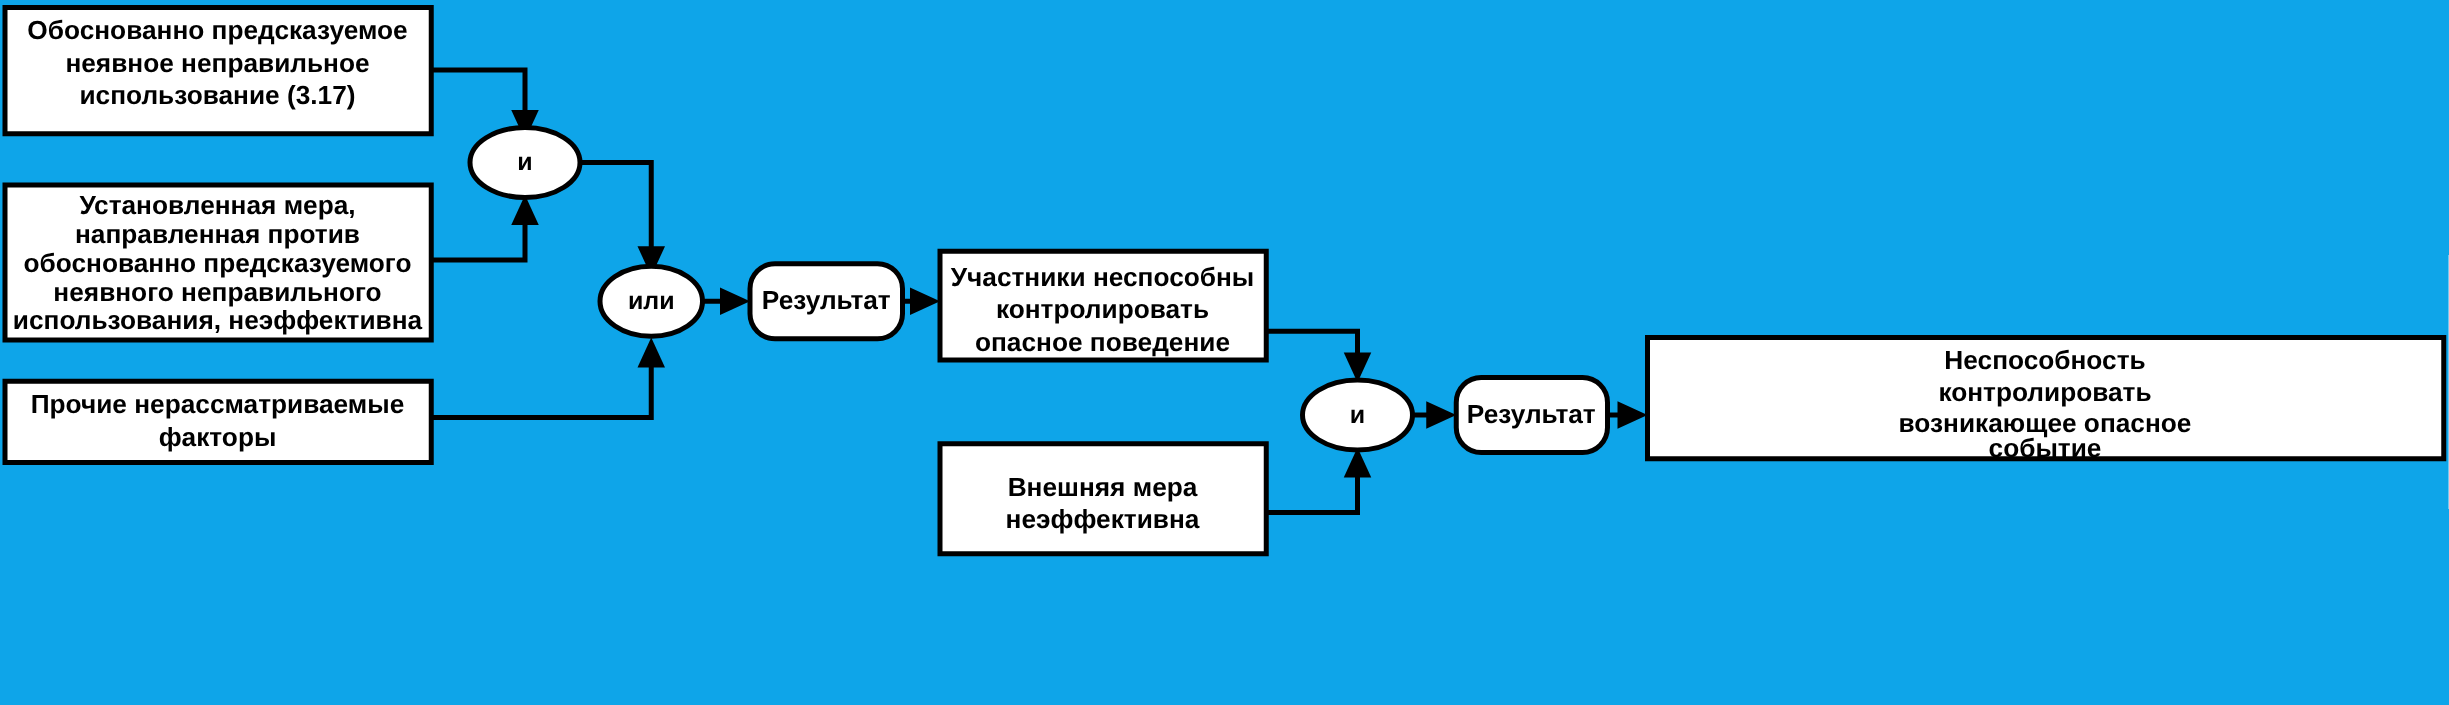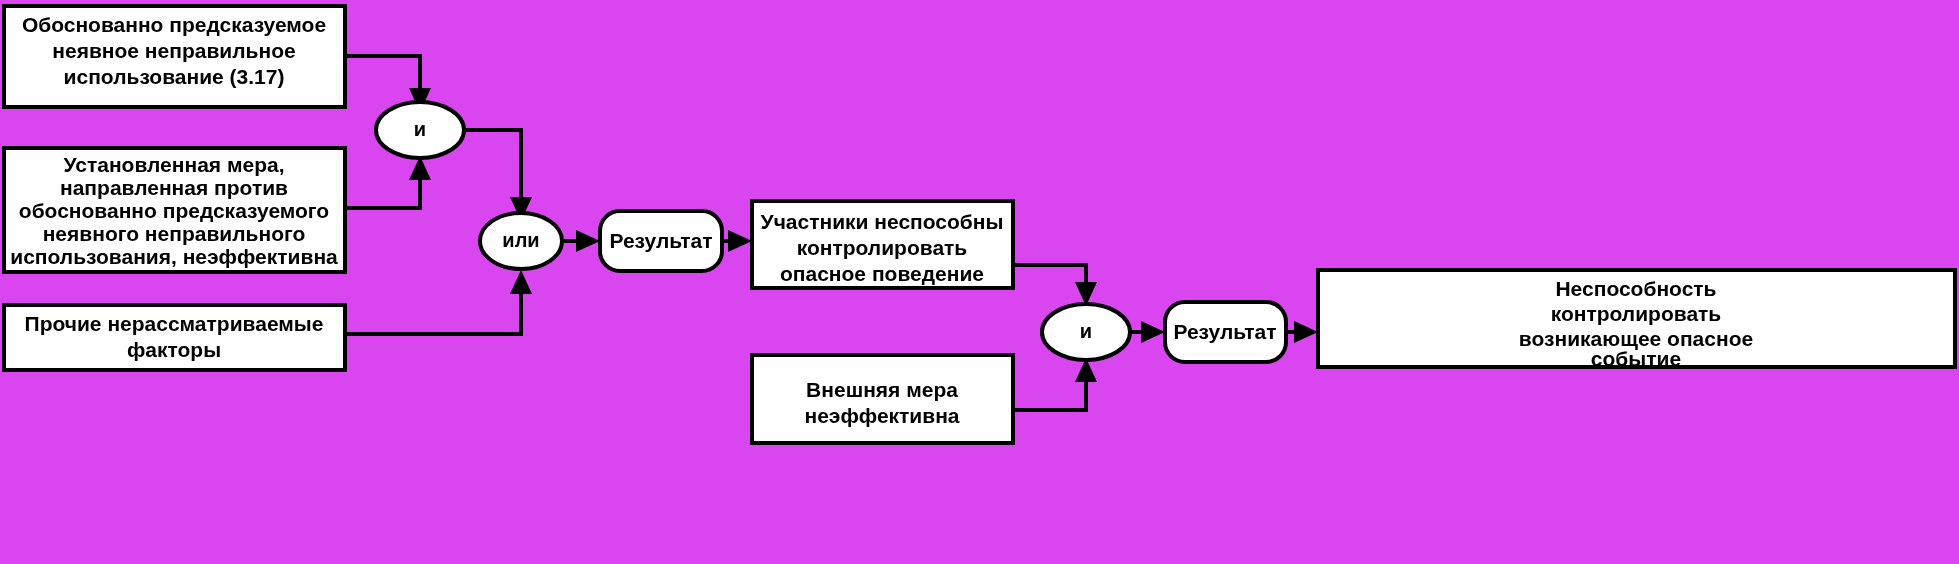--- a/index.html
+++ b/index.html
@@ -7,21 +7,21 @@
     padding: 0;
     background: #ffffff;
   }
   body {
     font-family: "Liberation Sans", sans-serif;
   }
   #diagram-root {
     position: relative;
     width: 1959px;
     height: 564px;
-    background: #d946ef;
+    background: #0ea5e9;
     overflow: hidden;
   }
   svg.fta {
     display: block;
     width: 1959px;
     height: 564px;
   }
   .node-rect {
     fill: #ffffff;
     stroke: #000000;

